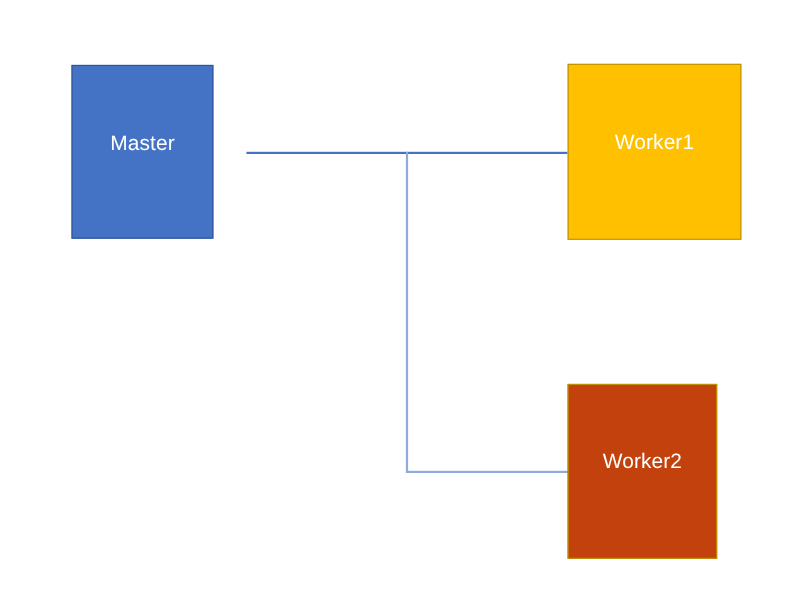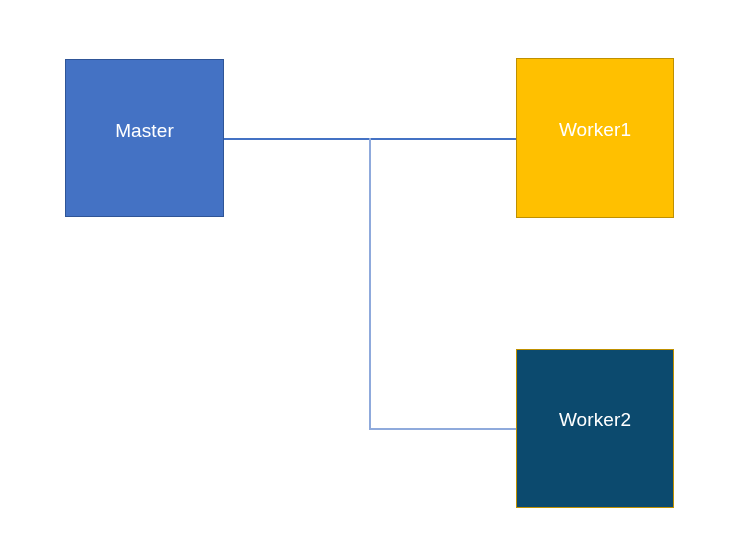--- a/index.html
+++ b/index.html
@@ -61,21 +61,21 @@
   }
   .node .node-label,
   .node .node-ip {
     display: block;
     white-space: nowrap;
   }
 
   .node-master {
     left: 65px;
     top: 59px;
-    width: 159px;
+    width: 129px;
     height: 158px;
     background: #4472C4;
     border: 1px solid #2F5597;
   }
   .node-master .node-text {
     transform: translateY(-7px);
   }
 
   .node-worker1 {
     left: 516px;
@@ -85,23 +85,23 @@
     background: #FFC000;
     border: 1px solid #BF9000;
   }
   .node-worker1 .node-text {
     transform: translateY(-8px);
   }
 
   .node-worker2 {
     left: 516px;
     top: 349px;
-    width: 158px;
+    width: 136px;
     height: 159px;
-    background: #0c4a6e;
+    background: #c2410c;
     border: 1px solid #BF9000;
   }
   .node-worker2 .node-text {
     transform: translateY(-8px);
   }
 </style>
 </head>
 <body>
 
 <div id="canvas">

